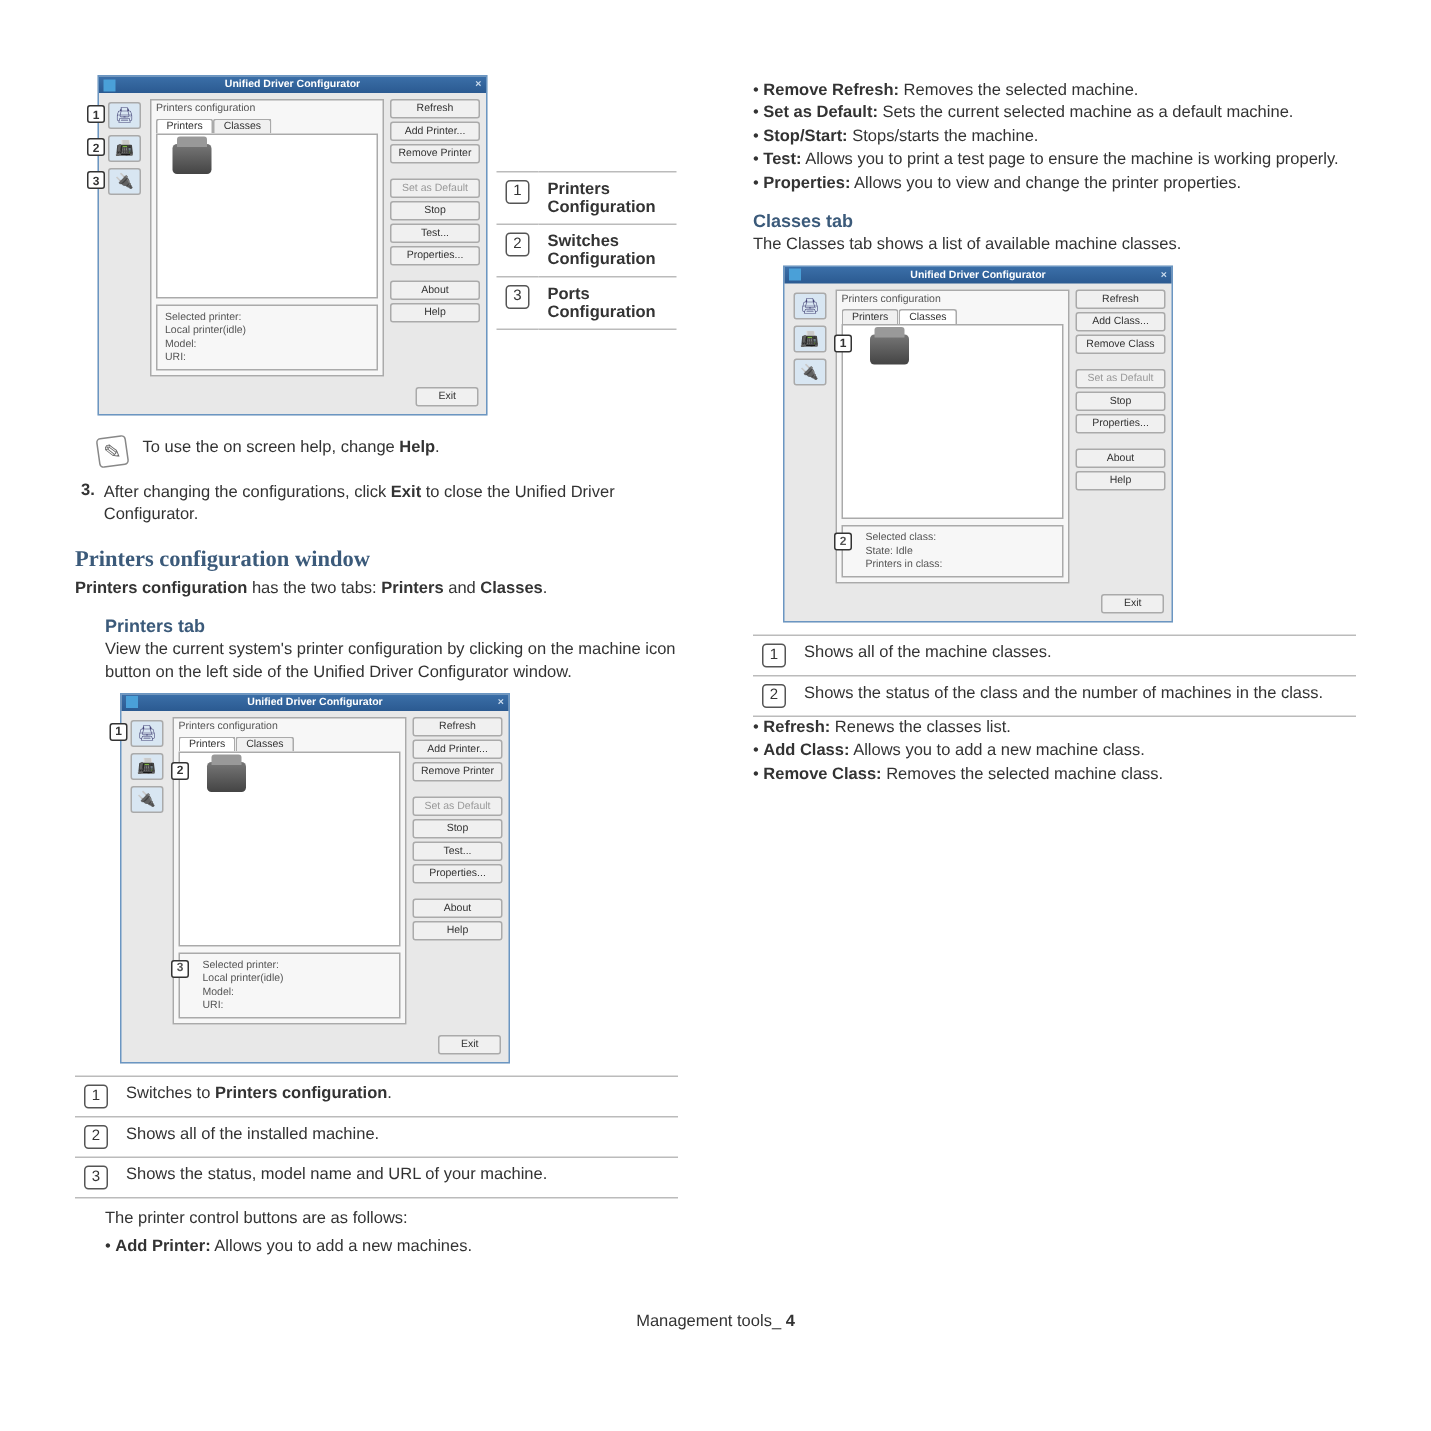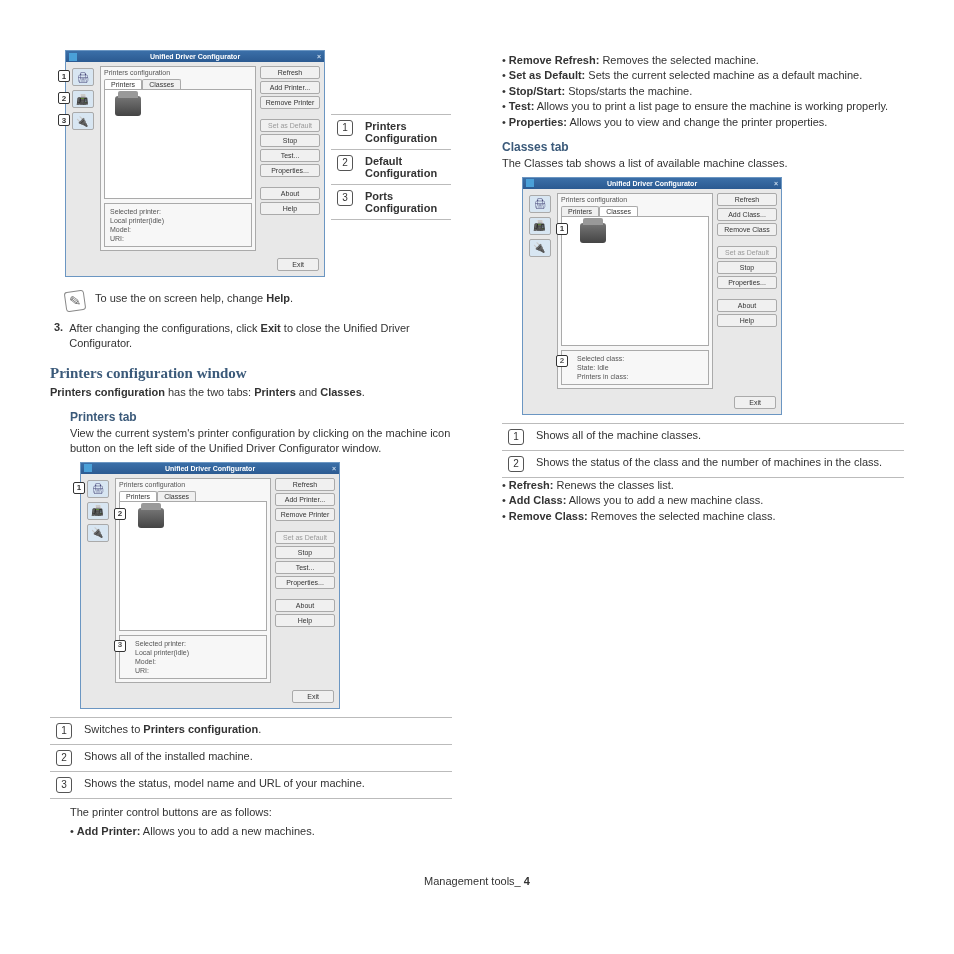--- a/index.html
+++ b/index.html
@@ -198,21 +198,21 @@
       </div>
 
       <table class="legend-table side-legend" style="align-self:center;">
         <tbody>
             <tr>
           <td class="legend-num"><span>1</span></td>
           <td><span class="bold">Printers</span><br><span class="bold">Configuration</span></td>
         </tr>
         <tr>
           <td class="legend-num"><span>2</span></td>
-          <td><span class="bold">Default</span><br><span class="bold">Configuration</span></td>
+          <td><span class="bold">Switches</span><br><span class="bold">Configuration</span></td>
         </tr>
         <tr>
           <td class="legend-num"><span>3</span></td>
           <td><span class="bold">Ports</span><br><span class="bold">Configuration</span></td>
         </tr>
       </tbody>
         </table>
     </div>
 
     <div class="note-row">
@@ -320,21 +320,21 @@
     </ul>
 
   </div>
 
   <div class="col col-right">
 
     <ul class="bullets">
       <li><span class="bold">Remove Refresh:</span><span>  Removes the selected machine.</span></li>
       <li><span class="bold">Set as Default:</span><span>  Sets the current selected machine as a default machine.</span></li>
       <li><span class="bold">Stop/Start:</span><span>  Stops/starts the machine.</span></li>
-      <li><span class="bold">Test:</span><span>  Allows you to print a list page to ensure the machine is working properly.</span></li>
+      <li><span class="bold">Test:</span><span>  Allows you to print a test page to ensure the machine is working properly.</span></li>
       <li><span class="bold">Properties:</span><span>  Allows you to view and change the printer properties.</span></li>
     </ul>
 
     <div class="h3">Classes tab</div>
     <p>The Classes tab shows a list of available machine classes.</p>
 
     <div style="position:relative; width:260px; margin:6px 0 8px 20px;">
       <div class="app-window">
         <div class="titlebar">
           <span class="tb-icon"></span>

